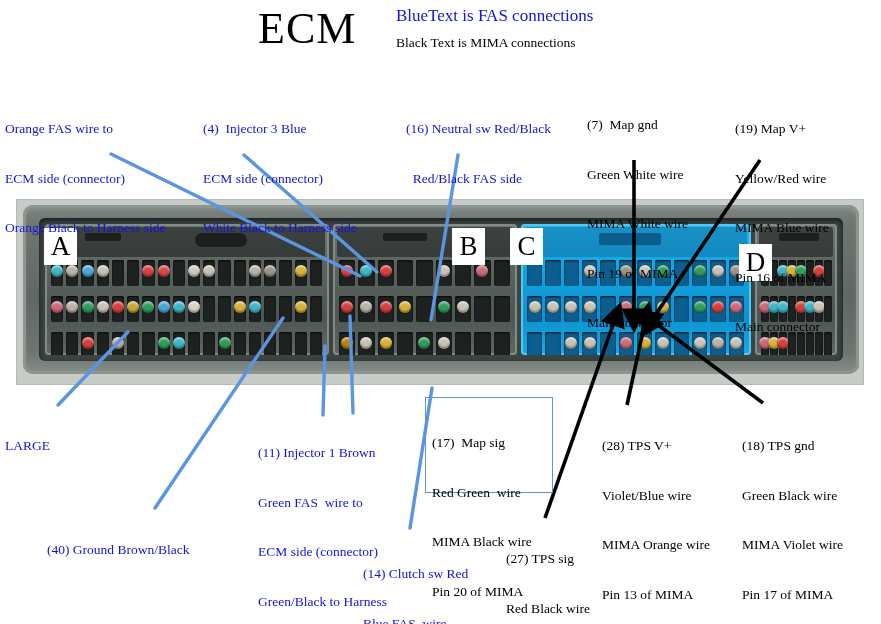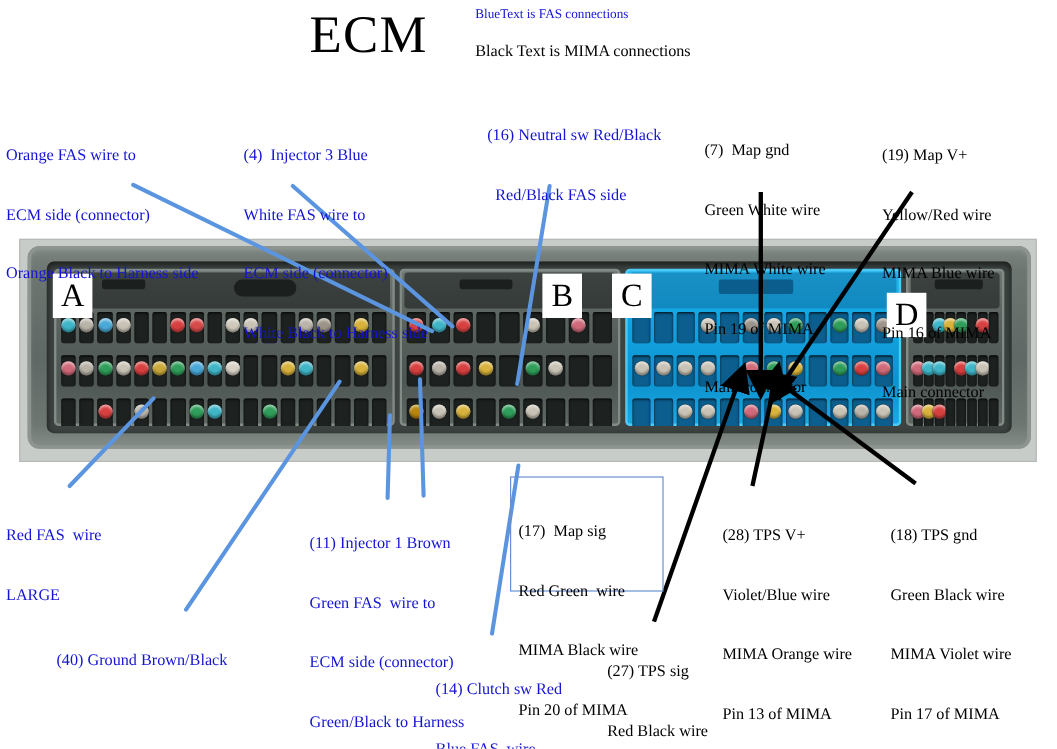--- a/index.html
+++ b/index.html
@@ -28,21 +28,21 @@
   .black{color:#000000;}
   .lbl .ln{display:block;}
 
   
   #title{
     position:absolute;left:258px;top:5px;
     font-size:44px;line-height:48px;color:#000;
     font-family:"Liberation Serif","DejaVu Serif",serif;
     letter-spacing:1px;
   }
-  #legend-blue{position:absolute;left:396px;top:6px;font-size:11px;color:#1414d2;}
+  #legend-blue{position:absolute;left:396px;top:6px;font-size:17px;color:#1414d2;}
   #legend-black{position:absolute;left:396px;top:35px;font-size:13.5px;color:#000;}
 
   
   #photo{
     position:absolute;left:16px;top:199px;width:848px;height:186px;
     background:#c8ccc9;
     border:1px solid #b6bab6;
     box-sizing:border-box;
     overflow:hidden;
   }
@@ -551,26 +551,25 @@
   <div id="box17"></div>
 
   <div class="lbl blue" style="left:5px;top:88px;">
     <span class="ln">Orange FAS wire to</span>
     <span class="ln">ECM side (connector)</span>
     <span class="ln">Orange Black to Harness side</span>
   </div>
 
   <div class="lbl blue" style="left:203px;top:88px;">
     <span class="ln">(4)  Injector 3 Blue</span>
-    <span class="ln">White FAS wire to</span>
     <span class="ln">ECM side (connector)</span>
     <span class="ln">White Black to Harness side</span>
   </div>
 
-  <div class="lbl blue" style="left:406px;top:72px;">
+  <div class="lbl blue" style="left:406px;top:88px;">
     <span class="ln">(16) Neutral sw Red/Black</span>
     <span class="ln">  Red/Black FAS side</span>
   </div>
 
   <div class="lbl black" style="left:587px;top:84px;">
     <span class="ln">(7)  Map gnd</span>
     <span class="ln">Green White wire</span>
     <span class="ln">MIMA White wire</span>
     <span class="ln">Pin 19 of MIMA</span>
     <span class="ln">Main connector</span>
@@ -578,21 +577,20 @@
 
   <div class="lbl black" style="left:735px;top:88px;">
     <span class="ln">(19) Map V+</span>
     <span class="ln">Yellow/Red wire</span>
     <span class="ln">MIMA Blue wire</span>
     <span class="ln">Pin 16 of MIMA</span>
     <span class="ln">Main connector</span>
   </div>
 
   <div class="lbl blue" style="left:5px;top:405px;">
-    <span class="ln">Red FAS  wire</span>
     <span class="ln">LARGE</span>
   </div>
 
   <div class="lbl blue" style="left:47px;top:509px;">
     <span class="ln">(40) Ground Brown/Black</span>
     
     
   </div>
 
   <div class="lbl blue" style="left:258px;top:412px;">

